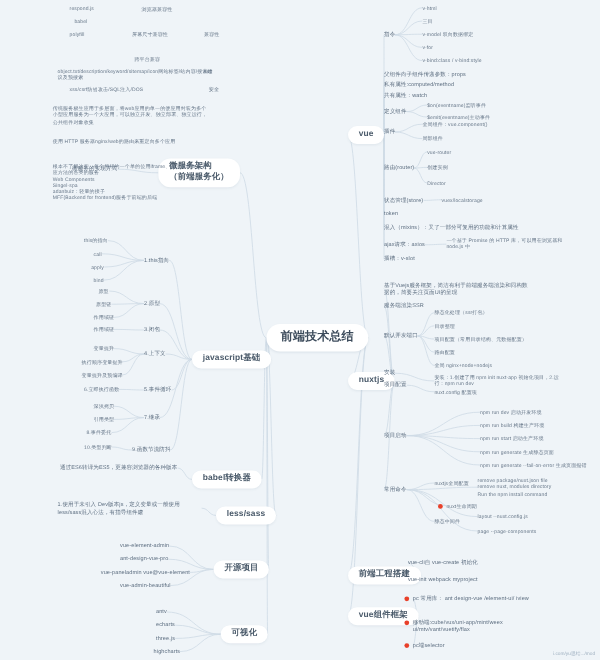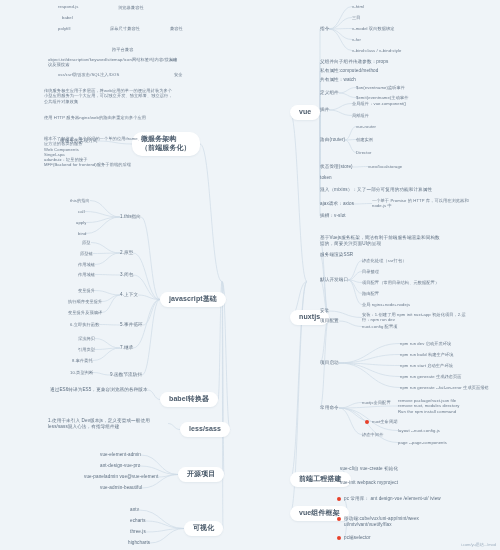--- a/index.html
+++ b/index.html
@@ -156,20 +156,21 @@
       <path d="M178,474.5 C159.5,474.5 159.5,455 141,455" fill="none" stroke="#cfdbe6" stroke-width="0.7"></path>
       <path d="M178,474.5 C159,474.5 159,466 140,466" fill="none" stroke="#cfdbe6" stroke-width="0.7"></path>
       <path d="M178,474.5 C168,474.5 168,477 158,477" fill="none" stroke="#cfdbe6" stroke-width="0.7"></path>
       <path d="M178,474.5 C160,474.5 160,488 142,488" fill="none" stroke="#cfdbe6" stroke-width="0.7"></path>
       <path d="M222,281.5 C222.5,281.5 222.5,528.5 223,528.5" fill="none" stroke="#cfdbe6" stroke-width="0.7"></path>
       <path d="M184,528.5 C161.5,528.5 161.5,510 139,510" fill="none" stroke="#cfdbe6" stroke-width="0.7"></path>
       <path d="M184,528.5 C165,528.5 165,521 146,521" fill="none" stroke="#cfdbe6" stroke-width="0.7"></path>
       <path d="M184,528.5 C165,528.5 165,532 146,532" fill="none" stroke="#cfdbe6" stroke-width="0.7"></path>
       <path d="M184,528.5 C167,528.5 167,543 150,543" fill="none" stroke="#cfdbe6" stroke-width="0.7"></path>
     </svg>
+<div class="node n-root" style="left: 222px; top: 270px;">前端技术总结</div>
     <div class="node n-main" style="left: 290px; top: 105px;">vue</div>
     <div class="node n-sub" style="left: 320px; top: 26px; max-width: 120px;">指令</div>
     <div class="node n-leaf" style="left: 352px; top: 4px; max-width: 110px;">v-html</div>
     <div class="node n-leaf" style="left: 352px; top: 15px; max-width: 110px;">三目</div>
     <div class="node n-leaf" style="left: 352px; top: 26px; max-width: 110px;">v-model 双向数据绑定</div>
     <div class="node n-leaf" style="left: 352px; top: 37px; max-width: 110px;">v-for</div>
     <div class="node n-leaf" style="left: 352px; top: 48px; max-width: 110px;">v-bind:class / v-bind:style</div>
     <div class="node n-sub" style="left: 320px; top: 59px; max-width: 120px;">父组件向子组件传递参数：props</div>
     <div class="node n-sub" style="left: 320px; top: 68px; max-width: 120px;">私有属性:computed/method</div>
     <div class="node n-sub" style="left: 320px; top: 77px; max-width: 120px;">共有属性：watch</div>

